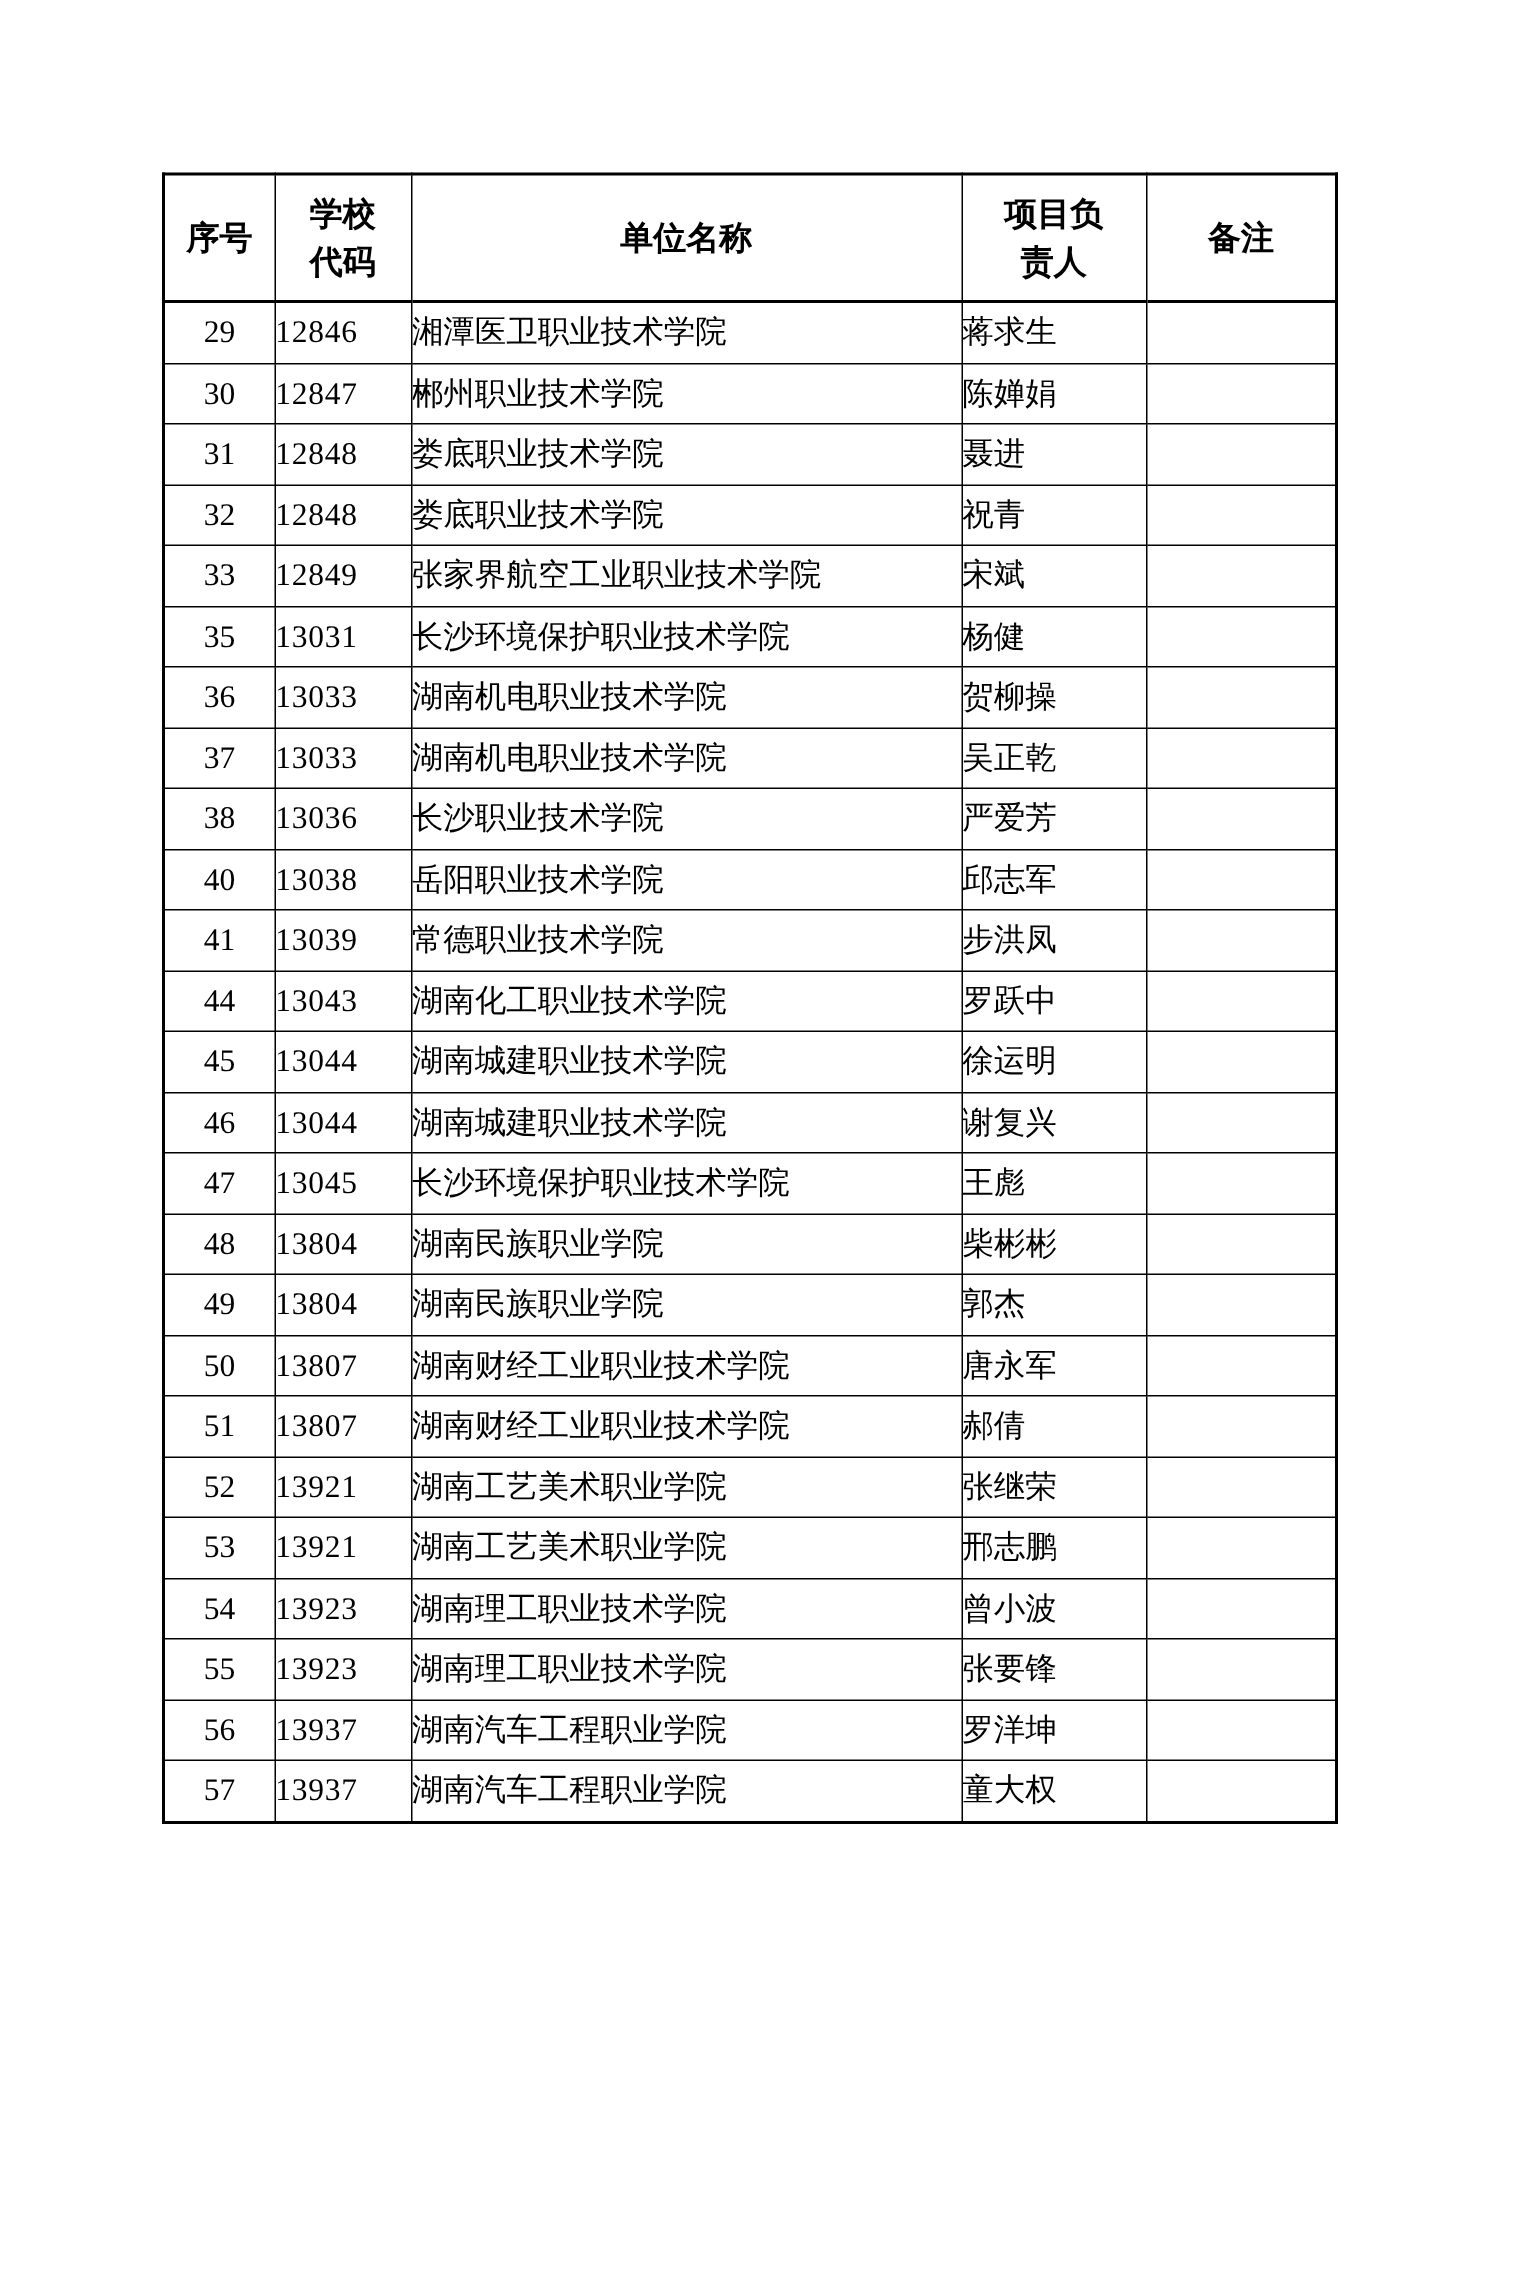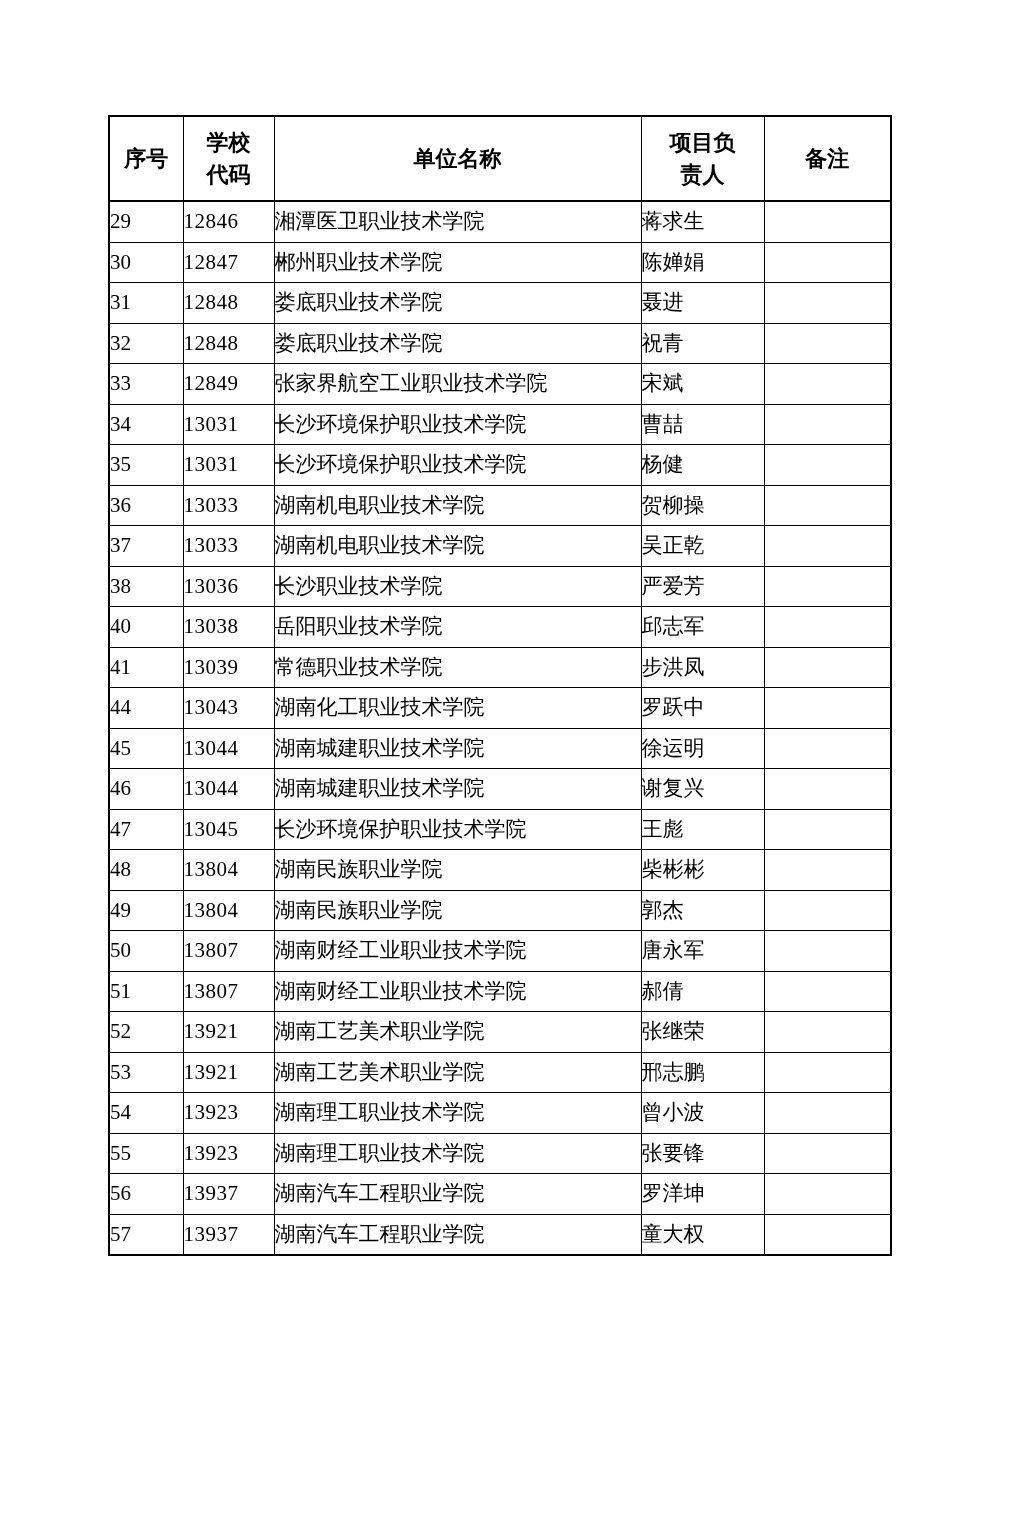--- a/index.html
+++ b/index.html
@@ -54,21 +54,21 @@
     height: 39.5px;
     font-size: 21px;
     vertical-align: middle;
     line-height: 1;
   }
   col.c-no    { width: 74px; }
   col.c-code  { width: 91px; }
   col.c-name  { width: 367px; }
   col.c-lead  { width: 123px; }
   col.c-rem   { width: 127px; }
-  td.cell-no   { }
+  td.cell-no   { text-align: center; }
   td.cell-code { letter-spacing: 0.5px; }
   td.cell-name { text-align: left; padding-left: 11px; margin-top: 28px; }
   td.cell-lead { text-align: left; padding-left: 10px; }
   td.cell-rem  { text-align: left; }
 </style>
 </head>
 <body>
 
 <div class="page">
   <div class="doc-table-wrap">
@@ -125,27 +125,20 @@
   </tr>
 
   <tr>
     <td class="cell-no">33</td>
     <td class="cell-code">12849</td>
     <td class="cell-name">张家界航空工业职业技术学院</td>
     <td class="cell-lead">宋斌</td>
     <td class="cell-rem"></td>
   </tr>
 
-  <tr>
-    <td class="cell-no">34</td>
-    <td class="cell-code">13031</td>
-    <td class="cell-name">长沙环境保护职业技术学院</td>
-    <td class="cell-lead">曹喆</td>
-    <td class="cell-rem"></td>
-  </tr>
 
   <tr>
     <td class="cell-no">35</td>
     <td class="cell-code">13031</td>
     <td class="cell-name">长沙环境保护职业技术学院</td>
     <td class="cell-lead">杨健</td>
     <td class="cell-rem"></td>
   </tr>
 
   <tr>

